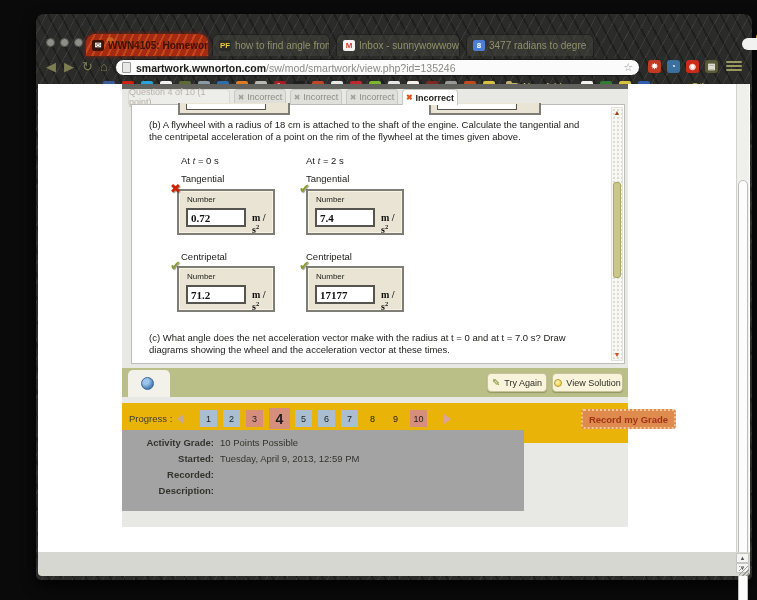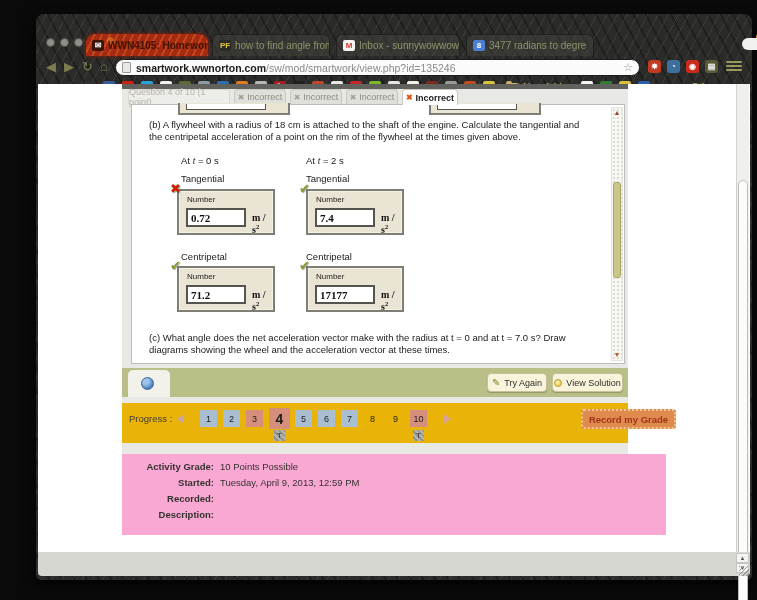--- a/index.html
+++ b/index.html
@@ -124,21 +124,21 @@
   .psq.blue { background:#a9bfd1; }
   .psq.salmon { background:#d68f7d; }
   .psq.plain { background:transparent; }
   .psq.current { top:5px; width:21px; height:21px; font-size:14px; font-weight:bold; }
   .tbadge { position:absolute; width:11px; height:11px; font-size:8px; color:#2e2e2a; display:flex; align-items:center; justify-content:center;
     background:repeating-linear-gradient(45deg, #b2b2ae 0 2px, #93938f 2px 4px); }
   #recordbtn { position:absolute; left:419px; top:6px; width:95px; height:20px; background:#df8b4e; border:2px dotted #f2c898; border-radius:3px;
     font-size:9.5px; font-weight:bold; color:#a33318; display:flex; align-items:center; justify-content:center;margin-left:40px; }
 
   
-  #activity { position:absolute; left:122px; top:454px; width:544px; height:81px; background:#f9a8d4; }
+  #activity { position:absolute; left:122px; top:430px; width:402px; height:81px; background:#a3a3a3; }
   .actrow { position:absolute; left:0; width:506px; height:15px; font-size:9.5px; color:#33332e; }
   .actrow .al { position:absolute; left:0; width:92px; text-align:right; font-weight:bold; }
   .actrow .av { position:absolute; left:98px;text-align:right; }
 </style>
 </head>
 <body>
 
 <div id="screen">
   <div id="window">
 

